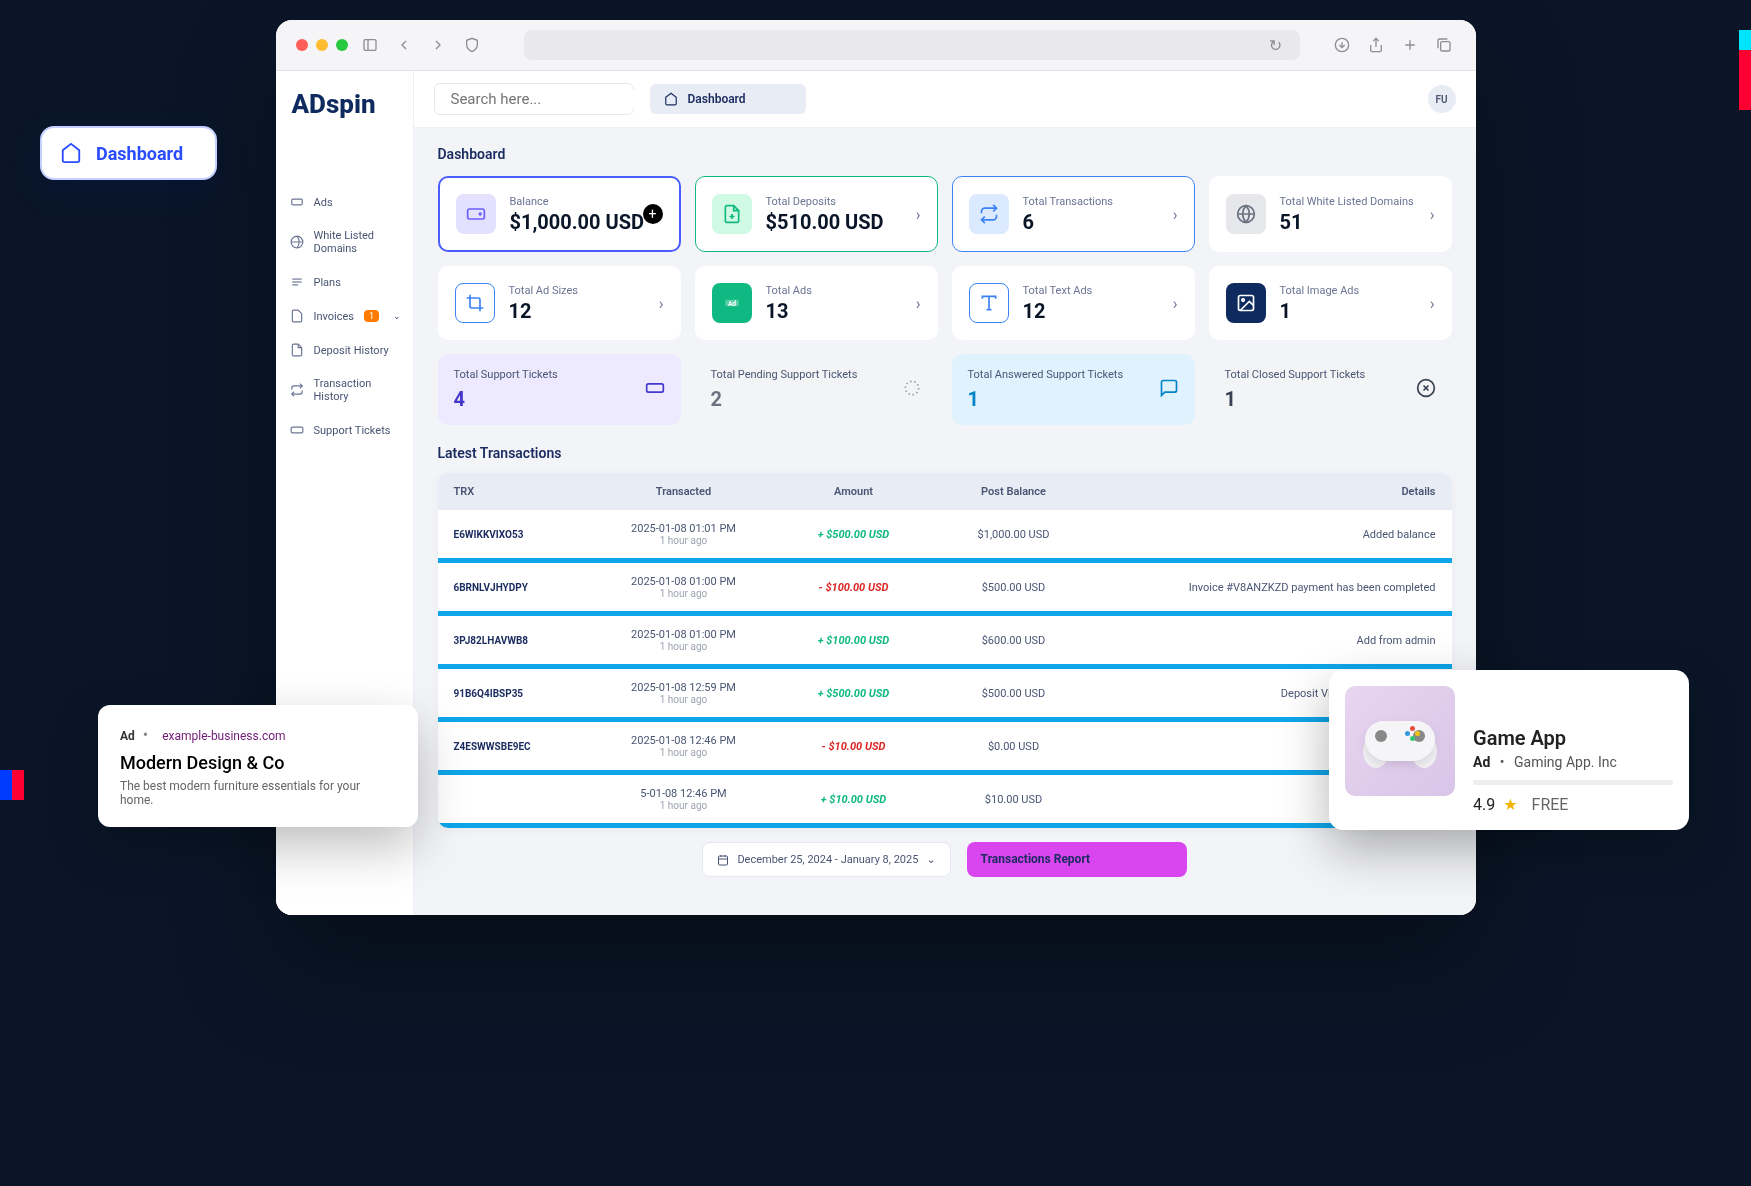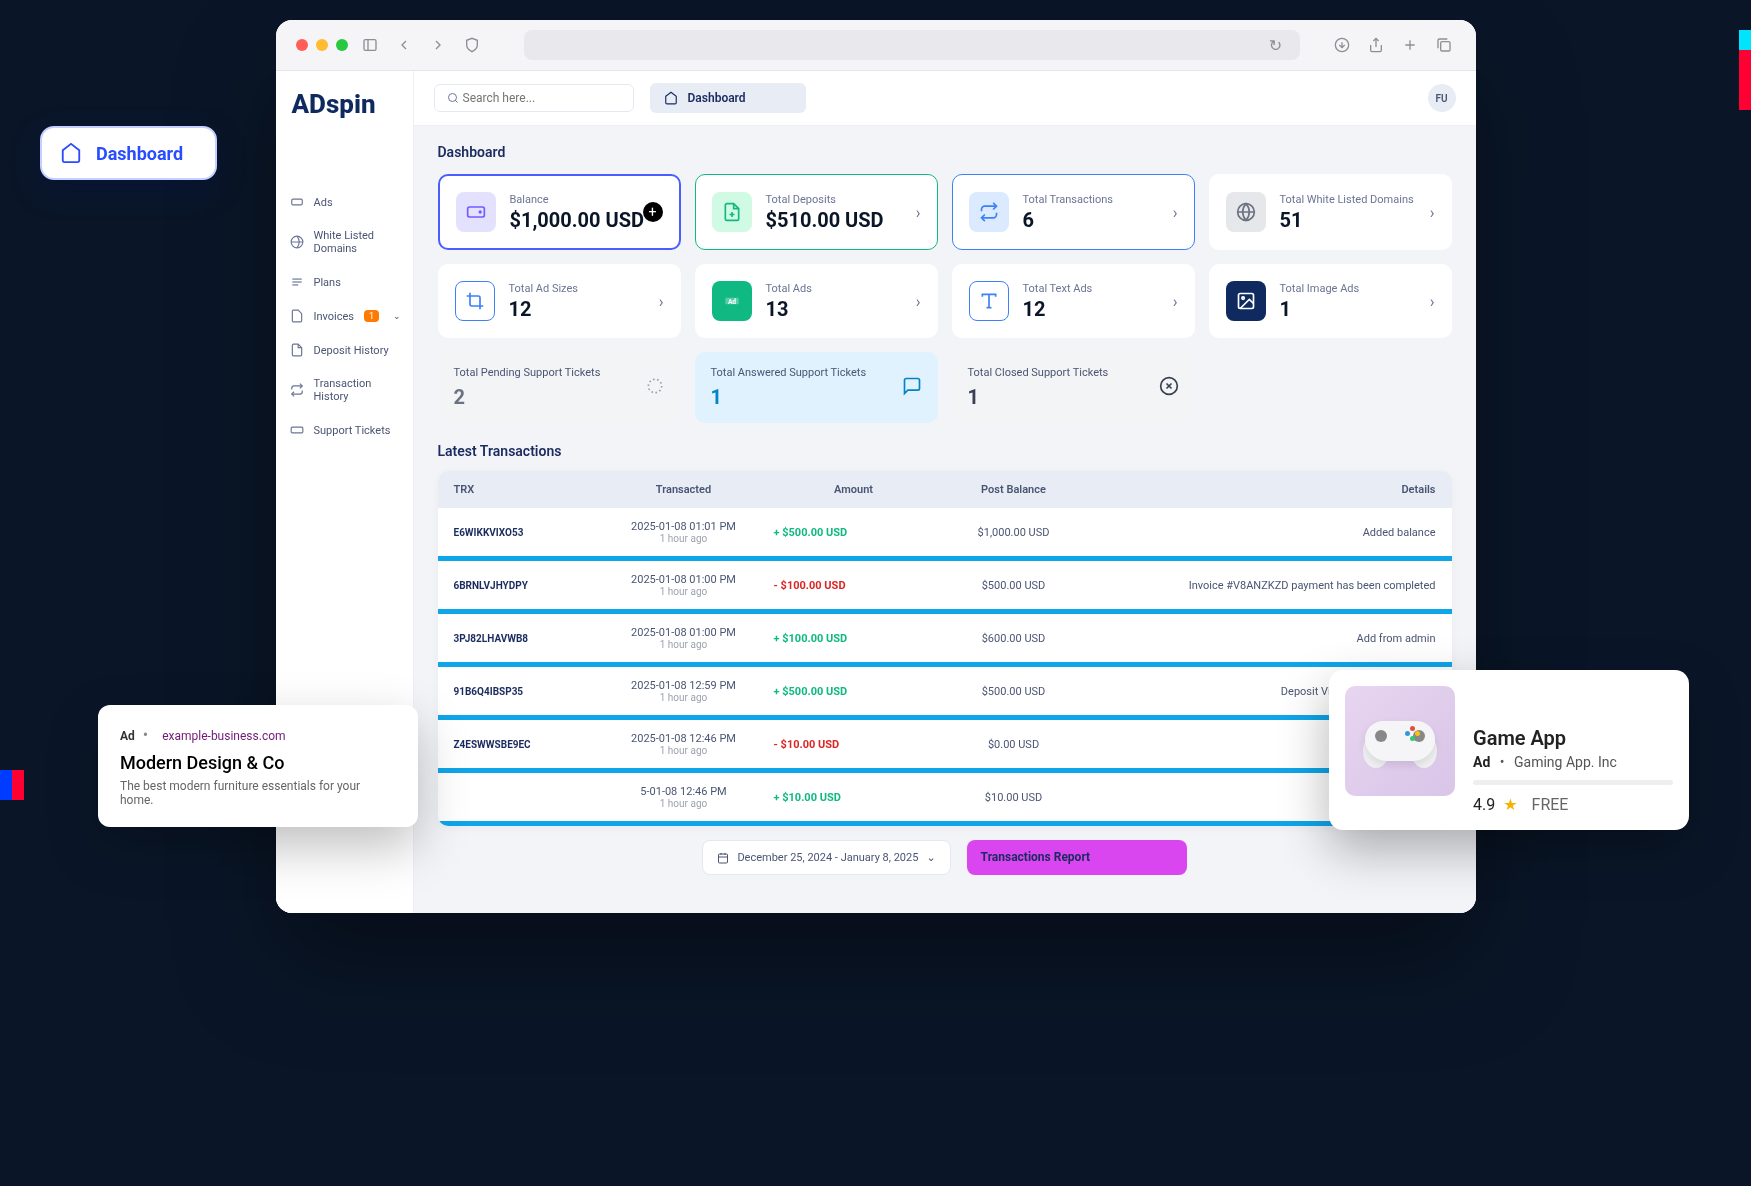--- a/index.html
+++ b/index.html
@@ -23,21 +23,21 @@
 .nav-item { display: flex; align-items: center; gap: 10px; padding: 10px 14px; font-size: 11px; color: #4a5573; cursor: pointer; position: relative; }
 .nav-item .icn { width: 14px; height: 14px; display: flex; align-items: center; justify-content: center; color: #6b7494; flex-shrink: 0; }
 .nav-item .badge { background: #ff7a00; color: #fff; border-radius: 4px; padding: 1px 5px; font-size: 9px; margin-left: auto; }
 .nav-item .caret { margin-left: 4px; font-size: 9px; }
 
 .dashboard-pill { position: absolute; left: 40px; top: 126px; background: #fff; border: 2px solid #c4d0ff; border-radius: 14px; padding: 14px 32px 14px 18px; display: flex; align-items: center; gap: 14px; color: #2a4cff; font-weight: 700; font-size: 18px; box-shadow: 0 10px 30px rgba(0,20,80,0.3); z-index: 50; }
 
 .main { flex: 1; padding: 0 0 20px 0; }
 .topbar { background: #fff; padding: 12px 20px; display: flex; align-items: center; gap: 16px; border-bottom: 1px solid #eef0f5; }
 .search-box { display: flex; align-items: center; background: #fff; border: 1px solid #e5e8f0; border-radius: 6px; padding: 6px 12px; width: 200px; }
-.search-box input { border: none; outline: none; font-size: 12px; flex: 1; margin-left: 4px; }
+.search-box input { border: none; outline: none; font-size: 15px; flex: 1; margin-left: 4px; }
 .crumb-pill { background: #e8ecf5; border-radius: 6px; padding: 8px 60px 8px 14px; display: flex; align-items: center; gap: 10px; color: #1a2b5f; font-weight: 600; font-size: 12px; }
 .avatar { width: 28px; height: 28px; border-radius: 50%; background: #e8ecf5; display: flex; align-items: center; justify-content: center; font-size: 10px; font-weight: 600; color: #4a5573; margin-left: auto; }
 
 .content { padding: 18px 24px; }
 .page-title { font-size: 14px; color: #1a2b5f; font-weight: 600; margin-bottom: 14px; }
 
 .cards-row { display: grid; grid-template-columns: repeat(4, 1fr); gap: 14px; margin-bottom: 14px; }
 .card { background: #fff; border-radius: 10px; padding: 16px; display: flex; align-items: center; gap: 14px; position: relative; border: 1px solid transparent; }
 .card.balance { border: 2px solid #4a5eff; }
 .card.deposits { border: 1px solid #10b981; }
@@ -75,21 +75,21 @@
 .table-wrap { background: #fff; border-radius: 10px; overflow: hidden; box-shadow: 0 2px 10px rgba(0,0,0,0.04); }
 .thead { display: grid; grid-template-columns: 140px 180px 160px 160px 1fr; background: #e8ecf5; padding: 12px 16px; font-size: 11px; font-weight: 600; color: #4a5573; }
 .thead .th:nth-child(2) { text-align: center; }
 .thead .th:nth-child(3) { text-align: center; }
 .thead .th:nth-child(4) { text-align: center; }
 .thead .th:nth-child(5) { text-align: right; }
 .trow { display: grid; grid-template-columns: 140px 180px 160px 160px 1fr; padding: 12px 16px; border-bottom: 5px solid #0ea5e9; font-size: 11px; color: #4a5573; align-items: center; }
 .trow .td-trx { font-weight: 700; color: #1a2b5f; font-size: 10px; }
 .trow .td-date { text-align: center; }
 .trow .td-date .sub { color: #9ca3af; font-size: 10px; }
-.trow .td-amount { text-align: left; font-weight: 700; }
+.trow .td-amount { text-align: center; font-weight: 700; font-style: italic; }
 .trow .td-amount.plus { color: #10b981; }
 .trow .td-amount.minus { color: #dc2626; }
 .trow .td-balance { text-align: center; }
 .trow .td-details { text-align: right; }
 
 .bottom-row { display: flex; gap: 16px; margin-top: 14px; justify-content: center; }
 .date-picker { background: #fff; border: 1px solid #e5e8f0; border-radius: 8px; padding: 10px 14px; font-size: 11px; color: #4a5573; display: flex; align-items: center; gap: 8px; }
 .report-card { background: #d946ef; border-radius: 8px; padding: 10px 14px; font-size: 12px; font-weight: 700; color: #1a2b5f; flex: 0 0 220px; }
 
 .ad-widget-1 { position: absolute; left: 98px; top: 705px; background: #fff; border-radius: 12px; padding: 20px 22px; width: 320px; box-shadow: 0 20px 50px rgba(0,0,0,0.25); z-index: 60; }
@@ -400,20 +400,27 @@
               </div>
             <div class="card-body">
                 <div class="card-label">Total Image Ads</div>
                 <div class="card-value">1</div>
               </div>
             <div class="arrow">›</div>
           </div>
         </div>
 
         <div class="tickets-row">
+          <div class="ticket-card total">
+              <div class="ticket-label">Total Support Tickets</div>
+              <div class="ticket-value">4</div>
+              <span class="ticket-icon"><svg width="20" height="20" viewBox="0 0 24 24" fill="none" stroke="#4338ca" stroke-width="2">
+                  <rect x="2" y="7" width="20" height="10" rx="2"></rect>
+                </svg></span>
+            </div>
           <div class="ticket-card pending">
               <div class="ticket-label">Total Pending Support Tickets</div>
               <div class="ticket-value">2</div>
               <span class="ticket-icon"><svg width="20" height="20" viewBox="0 0 24 24" fill="none" stroke="#9ca3af" stroke-width="2" stroke-dasharray="2 3">
                   <circle cx="12" cy="12" r="8"></circle>
                 </svg></span>
             </div>
           <div class="ticket-card answered">
               <div class="ticket-label">Total Answered Support Tickets</div>
               <div class="ticket-value">1</div>

